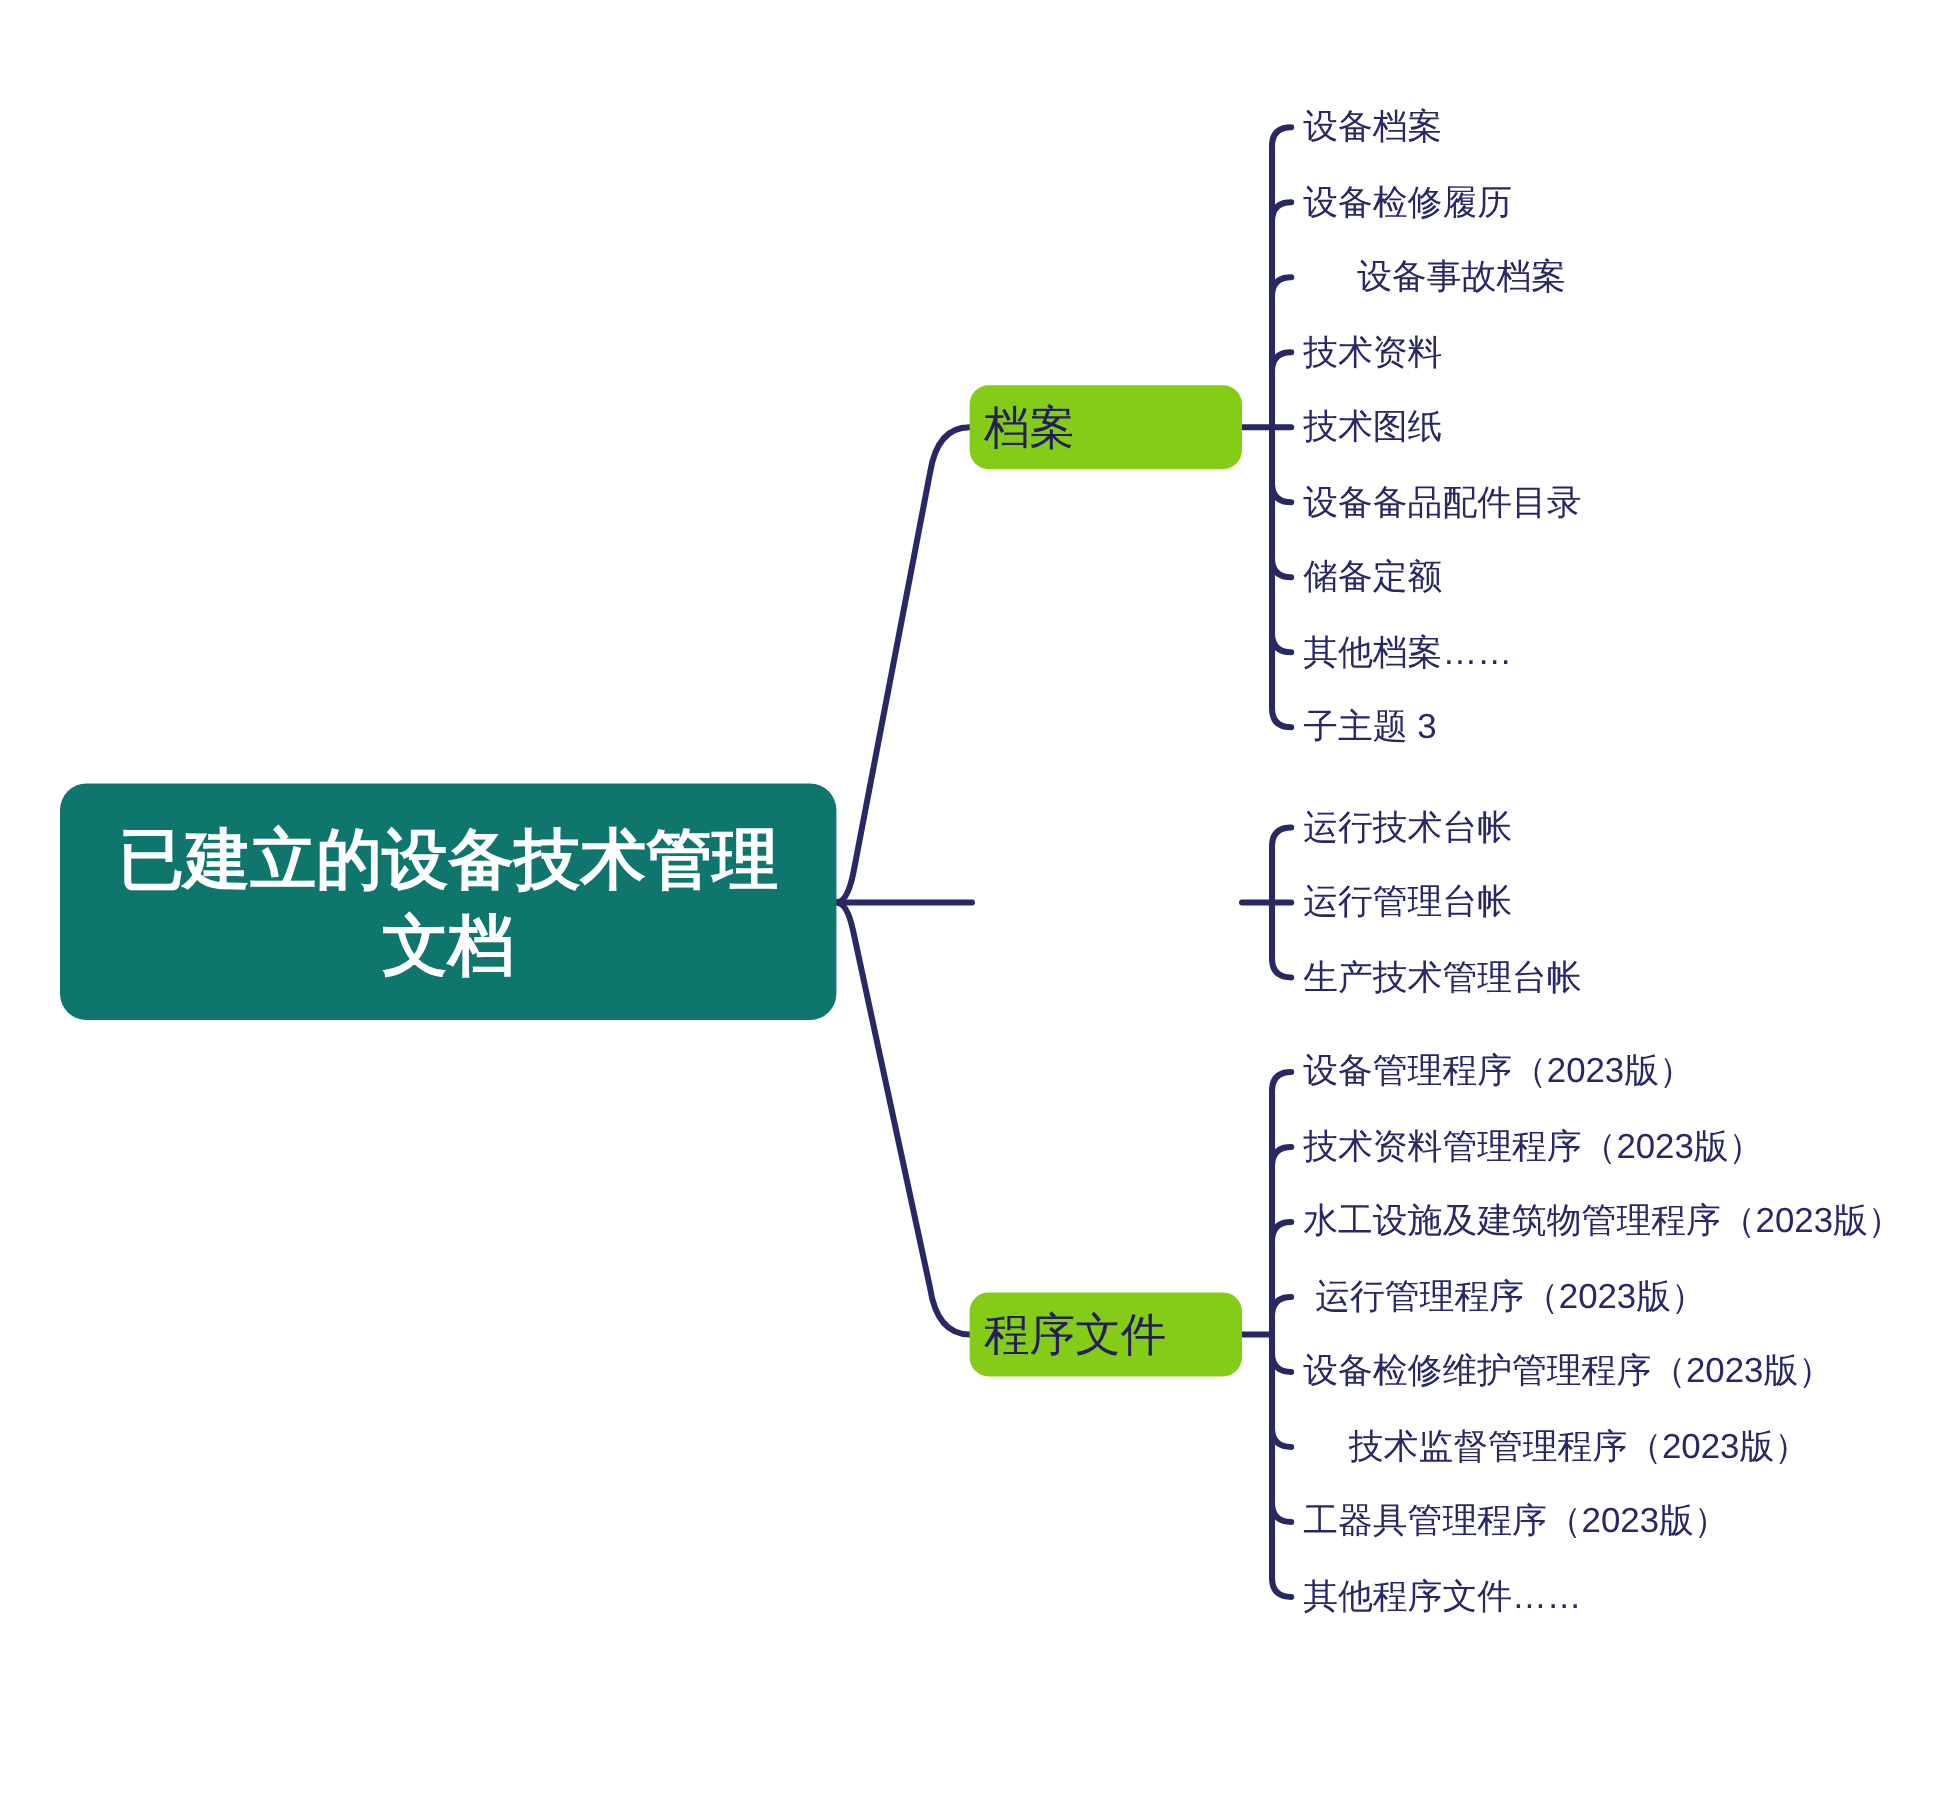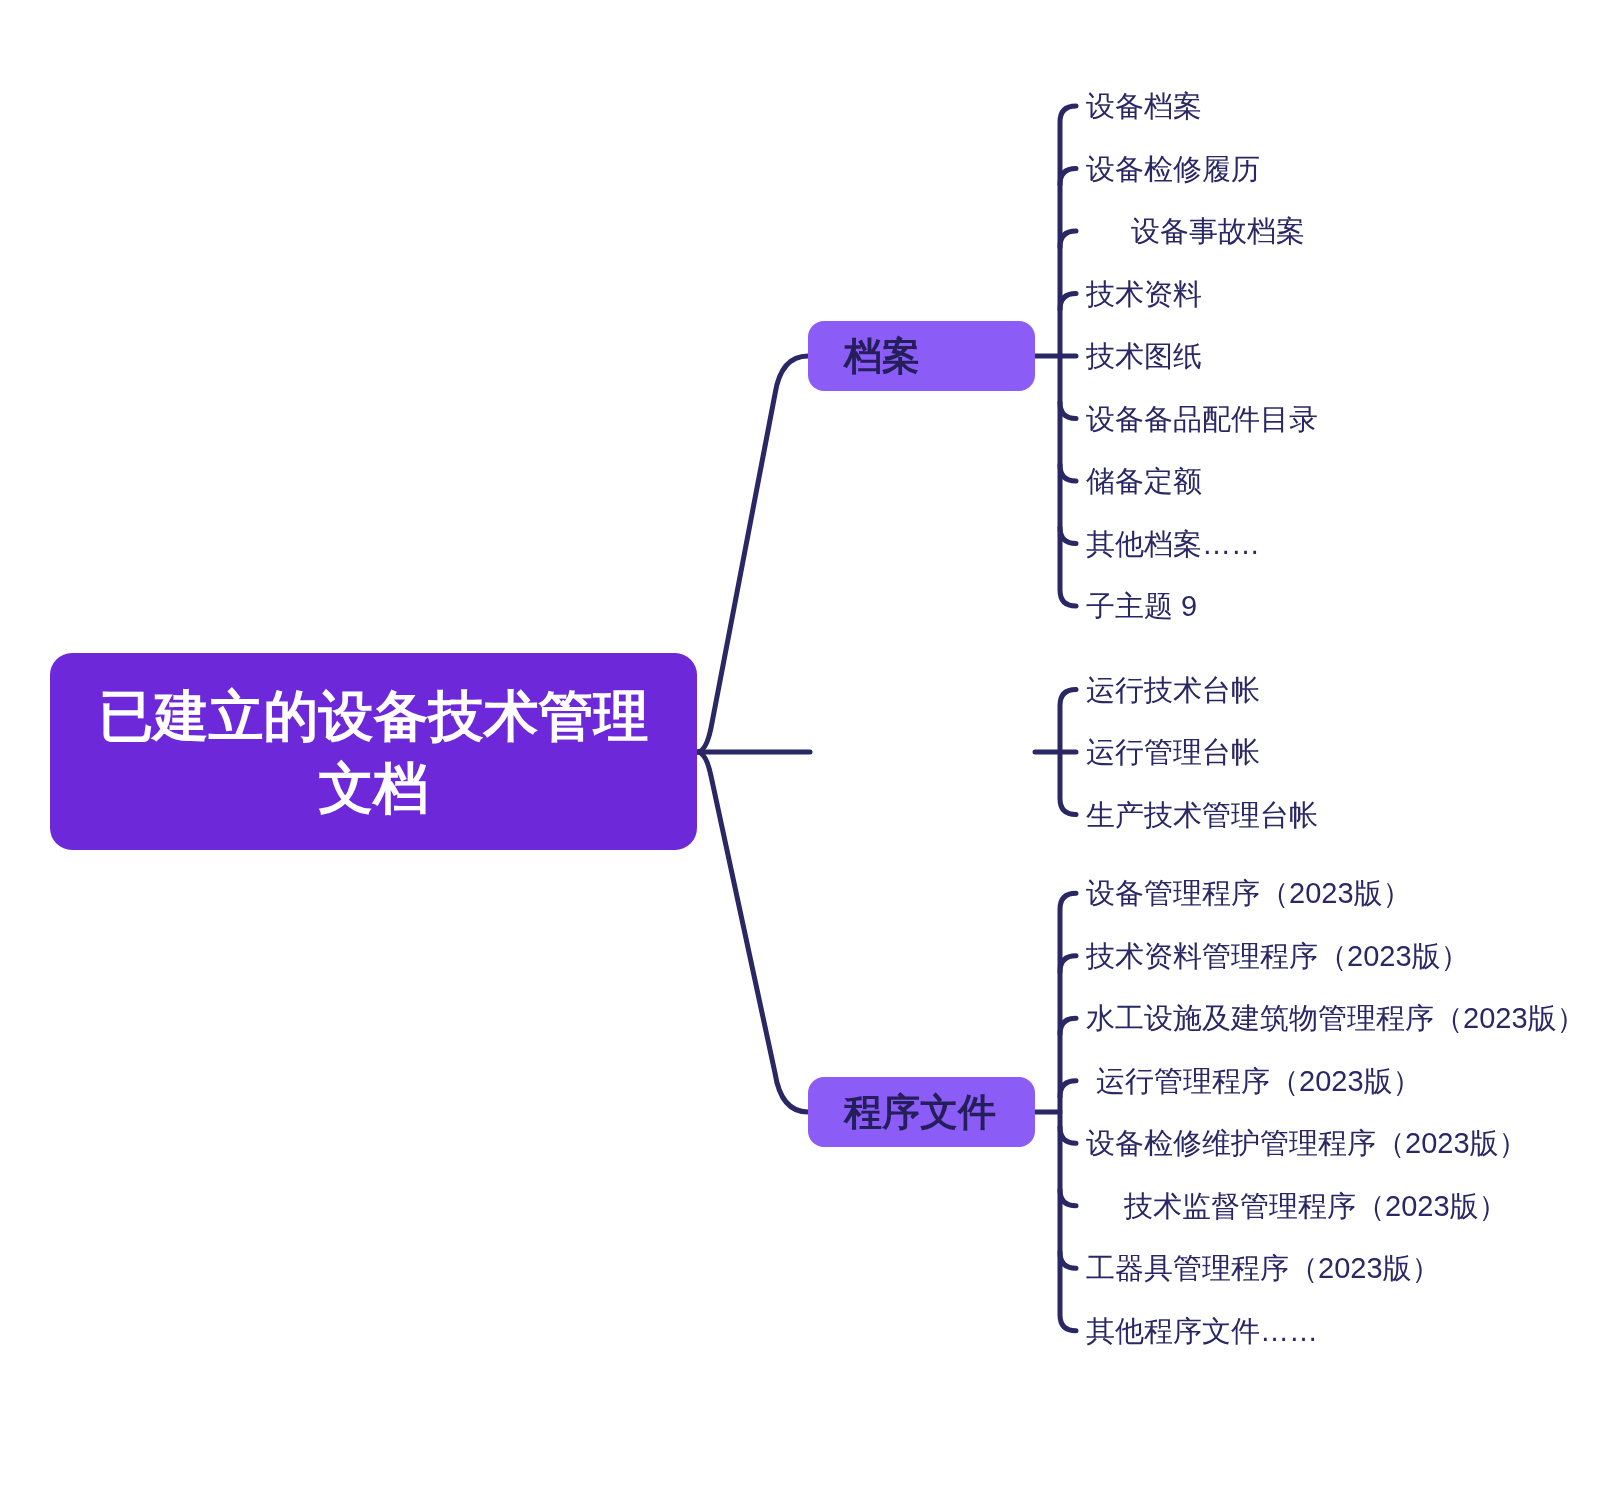--- a/index.html
+++ b/index.html
@@ -21,46 +21,46 @@
     width: 1612px;
     height: 1508px;
   }
   .root-topic {
     position: absolute;
     left: 50px;
     top: 653px;
     width: 647px;
     height: 197px;
     box-sizing: border-box;
-    background: #6d28d9;
+    background: #0f766e;
     border-radius: 22px;
     color: #ffffff;
     font-size: 55px;
     font-weight: bold;
     line-height: 72px;
     text-align: center;
     display: flex;
     align-items: center;
     justify-content: center;
     padding: 0 28px;
   }
   .branch-topic {
     position: absolute;
     left: 808px;
     width: 227px;
     height: 70px;
     box-sizing: border-box;
-    background: #8b5cf6;
+    background: #84cc16;
     border-radius: 16px;
     color: #241E5A;
     font-size: 38px;
-    font-weight: bold;
+    font-weight: normal;
     display: flex;
     align-items: center;
-    padding-left: 36px;
+    padding-left: 12px;
     white-space: nowrap;
   }
   .branch-0 { top: 321px; }
   .branch-1 { top: 717px; }
   .branch-2 { top: 1077px; }
   .leaf-group {
     position: absolute;
     left: 0; top: 0;
     width: 0; height: 0;
   }
@@ -114,21 +114,21 @@
 
   <div class="leaf-group">
       <div class="leaf" style="left: 1086px; top: 85px;">设备档案</div>
       <div class="leaf" style="left: 1086px; top: 147.5px;">设备检修履历</div>
       <div class="leaf" style="left: 1086px; top: 210px; margin-left: 45px;">设备事故档案</div>
       <div class="leaf" style="left: 1086px; top: 272.5px;">技术资料</div>
       <div class="leaf" style="left: 1086px; top: 335px;">技术图纸</div>
       <div class="leaf" style="left: 1086px; top: 397.5px;">设备备品配件目录</div>
       <div class="leaf" style="left: 1086px; top: 460px;">储备定额</div>
       <div class="leaf" style="left: 1086px; top: 522.5px;">其他档案……</div>
-      <div class="leaf" style="left: 1086px; top: 585px;">子主题 9</div>
+      <div class="leaf" style="left: 1086px; top: 585px;">子主题 3</div>
     </div>
   <div class="leaf-group">
       <div class="leaf" style="left: 1086px; top: 668.5px;">运行技术台帐</div>
       <div class="leaf" style="left: 1086px; top: 731px;">运行管理台帐</div>
       <div class="leaf" style="left: 1086px; top: 793.5px;">生产技术管理台帐</div>
     </div>
   <div class="leaf-group">
       <div class="leaf" style="left: 1086px; top: 872.25px;">设备管理程序（2023版）</div>
       <div class="leaf" style="left: 1086px; top: 934.75px;">技术资料管理程序（2023版）</div>
       <div class="leaf" style="left: 1086px; top: 997.25px;">水工设施及建筑物管理程序（2023版）</div>

